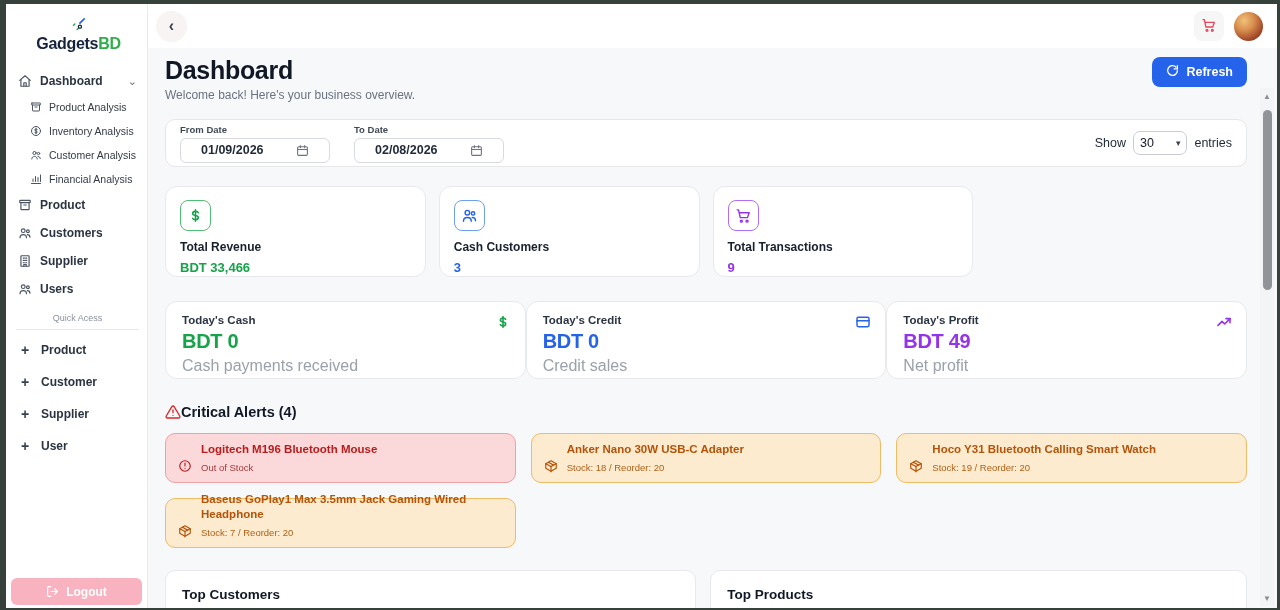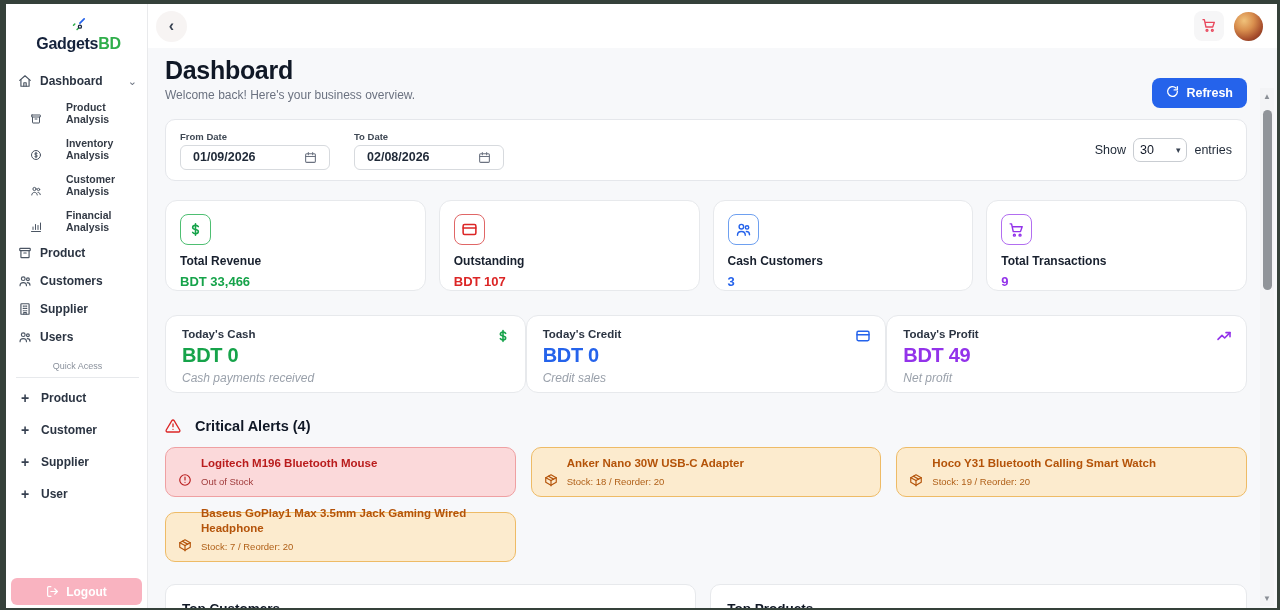--- a/index.html
+++ b/index.html
@@ -8,21 +8,21 @@
   .app { position:absolute; left:6px; top:4px; right:3px; bottom:2px; background:#fff; display:flex; overflow:hidden; }
 
   
   .sidebar { width:142px; min-width:142px; background:#fff; border-right:1px solid #e9eaec; position:relative; padding:10px 8px 0 10px; }
   .logo { display:flex; align-items:center; gap:2px; padding:2px 0 14px 2px;flex-direction:column; }
   .logo-text { font-size:16px; font-weight:bold; color:#15223b; letter-spacing:-0.3px; }
   .logo-text .bd { color:#2fae4a; }
   .nav-item { display:flex; align-items:center; gap:8px; padding:7px 2px; color:#2b3442; font-size:12px; font-weight:bold; cursor:pointer; }
   .nav-item .chev { margin-left:auto; color:#6b7280; font-size:11px; font-weight:normal; }
   .nav-sub { display:flex; flex-direction:column; }
-  .sub-item { display:flex; align-items:flex-end; gap:24px; padding:6px 0 6px 14px; color:#333a45; font-size:10.5px; font-weight:bold; cursor:pointer; }
+  .sub-item { display:flex; align-items:flex-end; gap:7px; padding:6px 0 6px 14px; color:#333a45; font-size:10.5px; font-weight:normal; cursor:pointer; }
   .icn { display:inline-flex; width:14px; height:14px; color:#4b5563; flex:none; }
   .icn svg { width:100%; height:100%; }
   .sicn { display:inline-flex; width:12px; height:12px; color:#4b5563; flex:none; }
   .sicn svg { width:100%; height:100%; }
   .quick-label { font-size:9px; color:#8a919c; text-align:center; padding:10px 0 6px; border-bottom:1px solid #e7e9ec; margin-bottom:4px; }
   .quick-item { display:flex; align-items:center; gap:9px; padding:8px 2px; color:#2b3442; font-size:12px; font-weight:bold; cursor:pointer; }
   .plus-glyph { font-size:14px; font-weight:bold; color:#374151; width:14px; text-align:center; }
   .logout-btn { position:absolute; left:5px; right:5px; bottom:3px; height:27px; background:#f9b3c0; border:none; border-radius:6px; color:#fff; font-size:12px; font-weight:bold; display:flex; align-items:center; justify-content:center; gap:7px; cursor:pointer; font-family:inherit; }
   .logout-btn .icn { color:#fff; width:13px; height:13px; }
 
@@ -33,52 +33,52 @@
   .topbar-right { margin-left:auto; display:flex; align-items:center; gap:10px; }
   .cart-btn { width:30px; height:30px; border-radius:8px; background:#f6f6f7; border:none; display:flex; align-items:center; justify-content:center; color:#e8475c; cursor:pointer; }
   .cart-btn svg { width:16px; height:16px; }
   .avatar { width:29px; height:29px; border-radius:50%; background:radial-gradient(circle at 35% 30%, #f0c27b 0%, #d98f4e 35%, #a44a2a 70%, #5e2a18 100%); cursor:pointer; }
 
   .content { flex:1; position:relative; padding:8px 30px 0 17px; }
 
   .head-row { position:relative; }
   .page-title { font-size:25px; font-weight:bold; color:#101826; letter-spacing:-0.3px; }
   .page-sub { font-size:12px; color:#6b7280; margin-top:3px; }
-  .refresh-btn { position:absolute; right:0; top:22px; height:30px; padding:0 14px; background:#2563eb; color:#fff; border:none; border-radius:8px; font-size:12.5px; font-weight:bold; display:flex; align-items:center; gap:7px; cursor:pointer; font-family:inherit; }
+  .refresh-btn { position:absolute; right:0; top:1px; height:30px; padding:0 14px; background:#2563eb; color:#fff; border:none; border-radius:8px; font-size:12.5px; font-weight:bold; display:flex; align-items:center; gap:7px; cursor:pointer; font-family:inherit; }
   .refresh-btn svg { width:13px; height:13px; }
 
-  .filter-card { margin-top:17px; background:#fff; border:1px solid #e5e7eb; border-radius:10px; padding:9px 14px; display:flex; align-items:center; gap:24px; height:62px; }
+  .filter-card { margin-top:17px; background:#fff; border:1px solid #e5e7eb; border-radius:10px; padding:9px 14px; display:flex; align-items:center; gap:24px; height:48px; }
   .date-group { display:flex; flex-direction:column; gap:3px; }
   .date-label { font-size:9.5px; font-weight:bold; color:#3f4854; }
-  .date-input { width:150px; height:25px; border:1px solid #d7dade; border-radius:6px; background:#fff; display:flex; align-items:center; padding:0 12px; font-size:12.5px; font-weight:bold; color:#1f2937; cursor:text; }
+  .date-input { width:150px; height:25px; border:1px solid #d7dade; border-radius:6px; background:#fff; display:flex; align-items:center; padding:0 20px; font-size:12.5px; font-weight:bold; color:#1f2937; cursor:text; }
   .date-input .cal { margin-left:auto; width:13px; height:13px; color:#6b7280; }
   .show-group { margin-left:auto; display:flex; align-items:center; gap:7px; font-size:12.5px; color:#1f2937; }
   .select-box { min-width:44px; height:24px; border:1px solid #c9cdd2; border-radius:7px; background:#fff; display:flex; align-items:center; justify-content:center; gap:22px; font-size:12.5px; color:#111827; cursor:pointer; padding:0 6px; }
   .select-box .caret { font-size:9px; color:#374151; }
 
   .stats-grid { margin-top:19px; display:grid; grid-template-columns:repeat(4,1fr); gap:13px; }
   .stat-card { background:#fff; border:1px solid #e7e9ec; border-radius:12px; padding:13px 14px; height:91px; }
   .stat-icon { width:31px; height:31px; border-radius:8px; border:1.6px solid; display:flex; align-items:center; justify-content:center; }
   .stat-icon svg { width:17px; height:17px; }
   .stat-label { margin-top:9px; font-size:12px; font-weight:bold; color:#18202e; }
   .stat-value { margin-top:6px; font-size:13px; font-weight:bold; }
   .c-green { color:#16a34a; } .b-green { border-color:#4ebf72; }
   .c-red { color:#dc2626; } .b-red { border-color:#e06666; }
   .c-blue { color:#2563eb; } .b-blue { border-color:#6ea0f0; }
   .c-purple { color:#9333ea; } .b-purple { border-color:#b26ef0; }
 
   .today-grid { margin-top:24px; display:grid; grid-template-columns:repeat(3,1fr); }
   .today-card { background:#fff; border:1px solid #e7e9ec; border-radius:12px; padding:12px 16px; height:78px; position:relative; }
   .today-label { font-size:11.5px; font-weight:bold; color:#2b3442; }
   .today-value { margin-top:4px; font-size:20px; font-weight:bold; letter-spacing:-0.3px; }
-  .today-sub { margin-top:4px; font-size:12px; color:#9aa1ab;font-style:italic; }
+  .today-sub { margin-top:4px; font-size:16px; color:#9aa1ab; }
   .today-icon { position:absolute; right:14px; top:12px; width:16px; height:16px; }
   .today-icon svg { width:16px; height:16px; }
 
-  .alerts-head { margin-top:25px; display:flex; align-items:center; gap:14px; }
+  .alerts-head { margin-top:25px; display:flex; align-items:center; gap:0; }
   .alerts-head .tri { width:16px; height:16px; color:#dc2626; }
   .alerts-title { font-size:14.5px; font-weight:bold; color:#101826; }
   .alerts-grid { margin-top:13px; display:grid; grid-template-columns:repeat(3,1fr); gap:15px 15px; }
   .alert-card { border-radius:10px; border:1px solid; padding:9px 12px; display:flex; gap:9px; height:50px;align-items:flex-end; }
   .alert-card .aicn { width:14px; height:14px; margin-top:2px; flex:none; }
   .alert-name { font-size:11.5px; font-weight:bold; line-height:1.35; }
   .alert-detail { font-size:9.5px; margin-top:4px; }
   .alert-critical { background:#fbd9da; border-color:#efa0a2; }
   .alert-critical .alert-name, .alert-critical .aicn { color:#b91c1c; }
   .alert-critical .alert-detail { color:#a03b3b; }
@@ -314,30 +314,20 @@
           <div class="stat-icon b-green c-green">
               <svg viewBox="0 0 24 24" fill="none" stroke="currentColor" stroke-width="2.2" stroke-linecap="round">
                 <path d="M16 8c-.6-1.1-1.9-1.8-4-1.8-2.4 0-4 1.2-4 2.9s1.7 2.4 4 2.9 4 1.2 4 2.9-1.6 2.9-4 2.9c-2.1 0-3.4-.7-4-1.8"></path>
                 <path d="M12 4v16"></path>
               </svg>
             </div>
           <div class="stat-label">Total Revenue</div>
           <div class="stat-value c-green">BDT 33,466</div>
         </div>
         <div class="stat-card">
-          <div class="stat-icon b-red c-red">
-              <svg viewBox="0 0 24 24" fill="none" stroke="currentColor" stroke-width="2.2" stroke-linecap="round">
-                <rect x="3" y="5" width="18" height="14" rx="2"></rect>
-                <path d="M3 10h18"></path>
-              </svg>
-            </div>
-          <div class="stat-label">Outstanding</div>
-          <div class="stat-value c-red">BDT 107</div>
-        </div>
-        <div class="stat-card">
           <div class="stat-icon b-blue c-blue">
               <svg viewBox="0 0 24 24" fill="none" stroke="currentColor" stroke-width="2" stroke-linecap="round">
                 <circle cx="9" cy="8" r="3.2"></circle>
                 <path d="M3.5 20c0-3 2.4-5.2 5.5-5.2s5.5 2.2 5.5 5.2"></path>
                 <circle cx="17" cy="9" r="2.4"></circle>
                 <path d="M16 14.9c2.6 0 4.5 1.9 4.5 4.4"></path>
               </svg>
             </div>
           <div class="stat-label">Cash Customers</div>
           <div class="stat-value c-blue">3</div>

